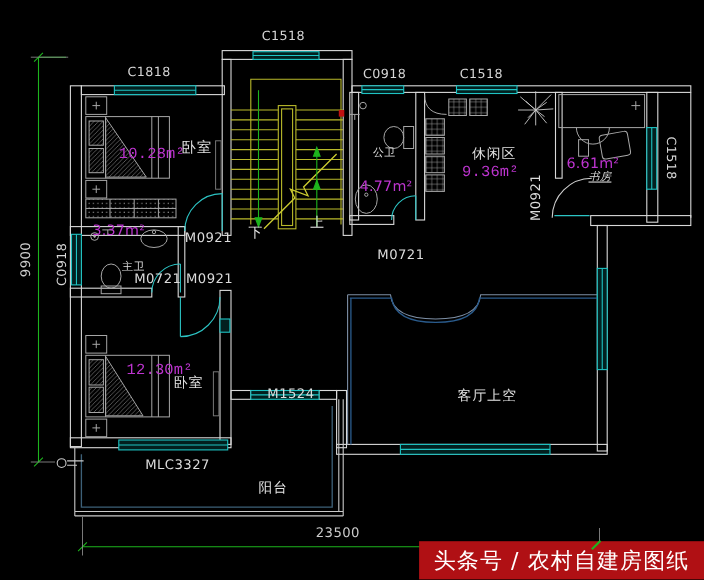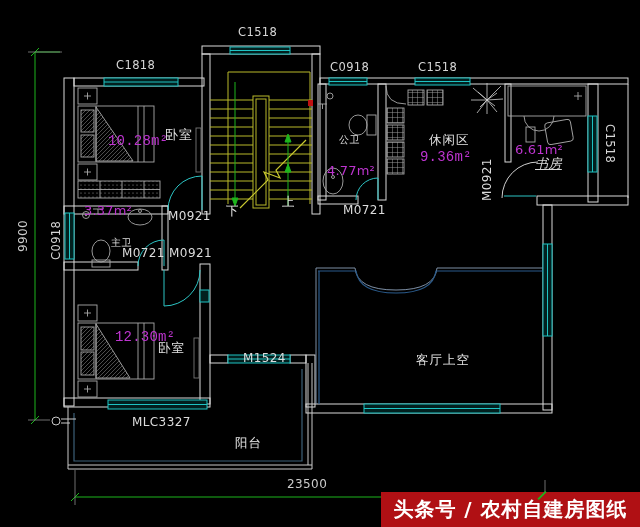--- a/index.html
+++ b/index.html
@@ -4,29 +4,29 @@
 <style>
   html,body{margin:0;padding:0;background:#000;}
   #plan{position:relative;width:640px;height:527px;background:#000;overflow:hidden;
         font-family:"DejaVu Sans",sans-serif;}
   #plan svg{position:absolute;left:0;top:0;}
   .lbl{position:absolute;color:#d6d6d6;font-size:11.5px;line-height:1;white-space:nowrap;
        letter-spacing:.4px;}
   .door-lbl{font-size:12px;color:#dcdcdc;}
   .room{font-size:12.5px;color:#e4e4e4;letter-spacing:1px;}
   .room-sm{font-size:10px;color:#dedede;}
-  .room-xs{font-size:13px;color:#d8d8d8;font-style:italic;text-decoration:underline;}
+  .room-xs{font-size:10px;color:#d8d8d8;font-style:italic;text-decoration:underline;}
   .area{color:#bd34cf;font-size:13px;letter-spacing:.2px;}
   .area-lg{font-size:14px;font-family:Liberation Mono, monospace;}
   .dim{font-size:12px;color:#cccccc;}
   .vccw{transform:rotate(-90deg);transform-origin:0 0;}
   .vcw{transform:rotate(90deg);transform-origin:0 0;}
   #watermark{position:absolute;left:381px;top:492px;width:259px;height:35px;
      background:#b01014;display:flex;align-items:center;justify-content:center;
-     color:#fff;font-weight:bold;font-size:20px;letter-spacing:1px;white-space:nowrap;}
+     color:#fff;font-weight:normal;font-size:20px;letter-spacing:1px;white-space:nowrap;}
   #wm-tick{position:absolute;left:541px;top:490px;width:2px;height:11px;
      background:#1db41d;transform:rotate(45deg);}
   #red-mark{position:absolute;left:308px;top:100px;width:5px;height:6px;background:#c01212;}
 </style>
 </head>
 <body>
 
 <div id="plan">
 
 <svg width="640" height="527" viewBox="0 0 640 527">
@@ -290,21 +290,21 @@
 
   <span class="lbl" style="left:116px;top:60px">C1818</span>
   <span class="lbl" style="left:238px;top:27px">C1518</span>
   <span class="lbl" style="left:330px;top:62px">C0918</span>
   <span class="lbl" style="left:418px;top:62px">C1518</span>
   <span class="lbl vcw" style="left:615px;top:124px">C1518</span>
   <span class="lbl vccw" style="left:51px;top:260px">C0918</span>
 
   <span class="lbl door-lbl" style="left:168px;top:210px">M0921</span>
   <span class="lbl door-lbl" style="left:122px;top:247px">M0721 M0921</span>
-  <span class="lbl door-lbl" style="left:343px;top:204px">M0721</span>
+  <span class="lbl door-lbl" style="left:343px;top:225px">M0721</span>
   <span class="lbl door-lbl vccw" style="left:481px;top:201px">M0921</span>
   <span class="lbl door-lbl" style="left:243px;top:352px">M1524</span>
   <span class="lbl door-lbl" style="left:132px;top:416px">MLC3327</span>
 
   <span class="lbl room" style="left:165px;top:128px;font-size:13px">卧室</span>
   <span class="lbl area area-lg" style="left:108px;top:134px">10.28m²</span>
   <span class="lbl room-sm" style="left:111px;top:238px">主卫</span>
   <span class="lbl area" style="left:84px;top:204px">3.37m²</span>
   <span class="lbl room" style="left:158px;top:342px">卧室</span>
   <span class="lbl area area-lg" style="left:115px;top:330px">12.30m²</span>

